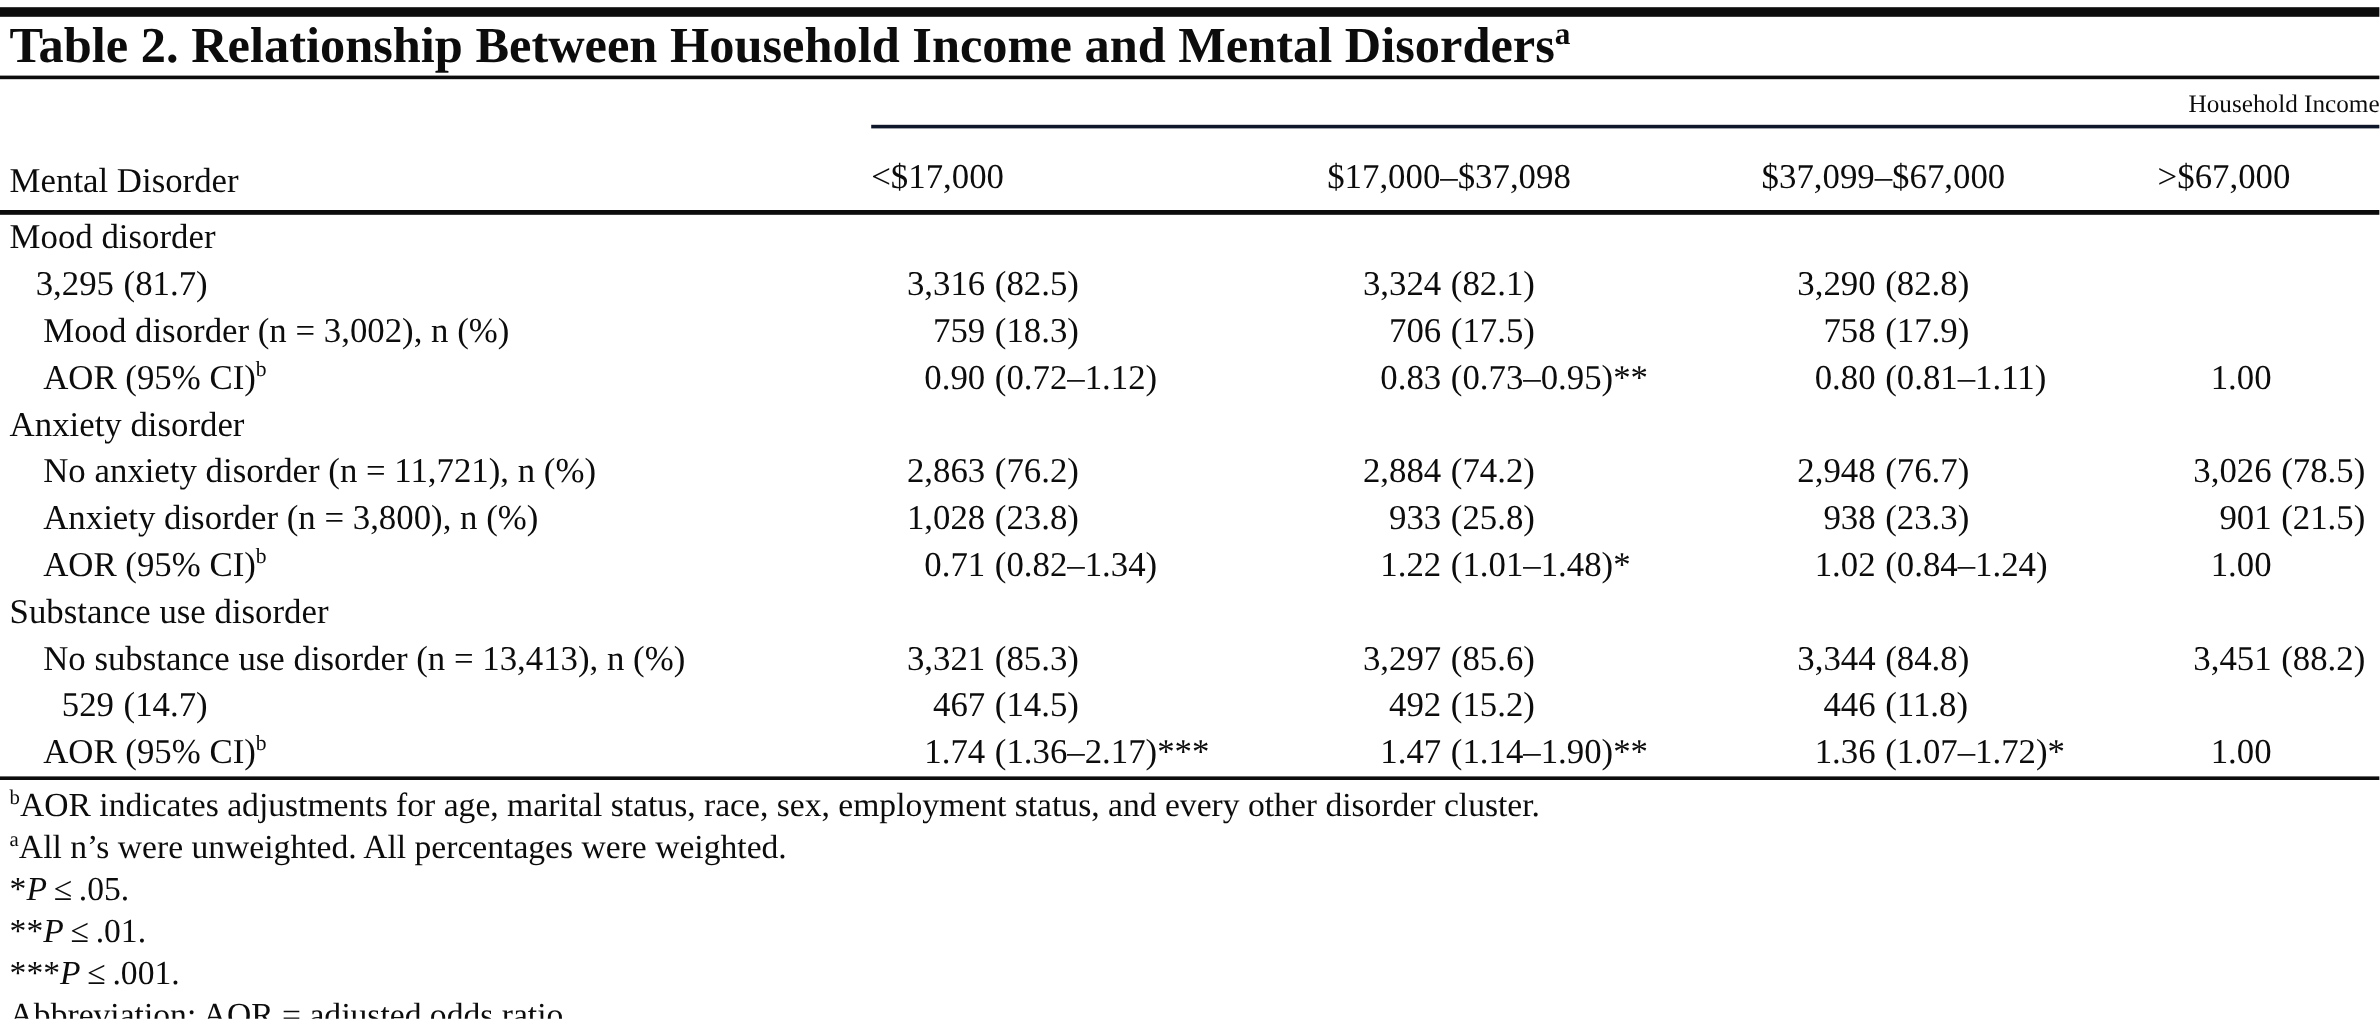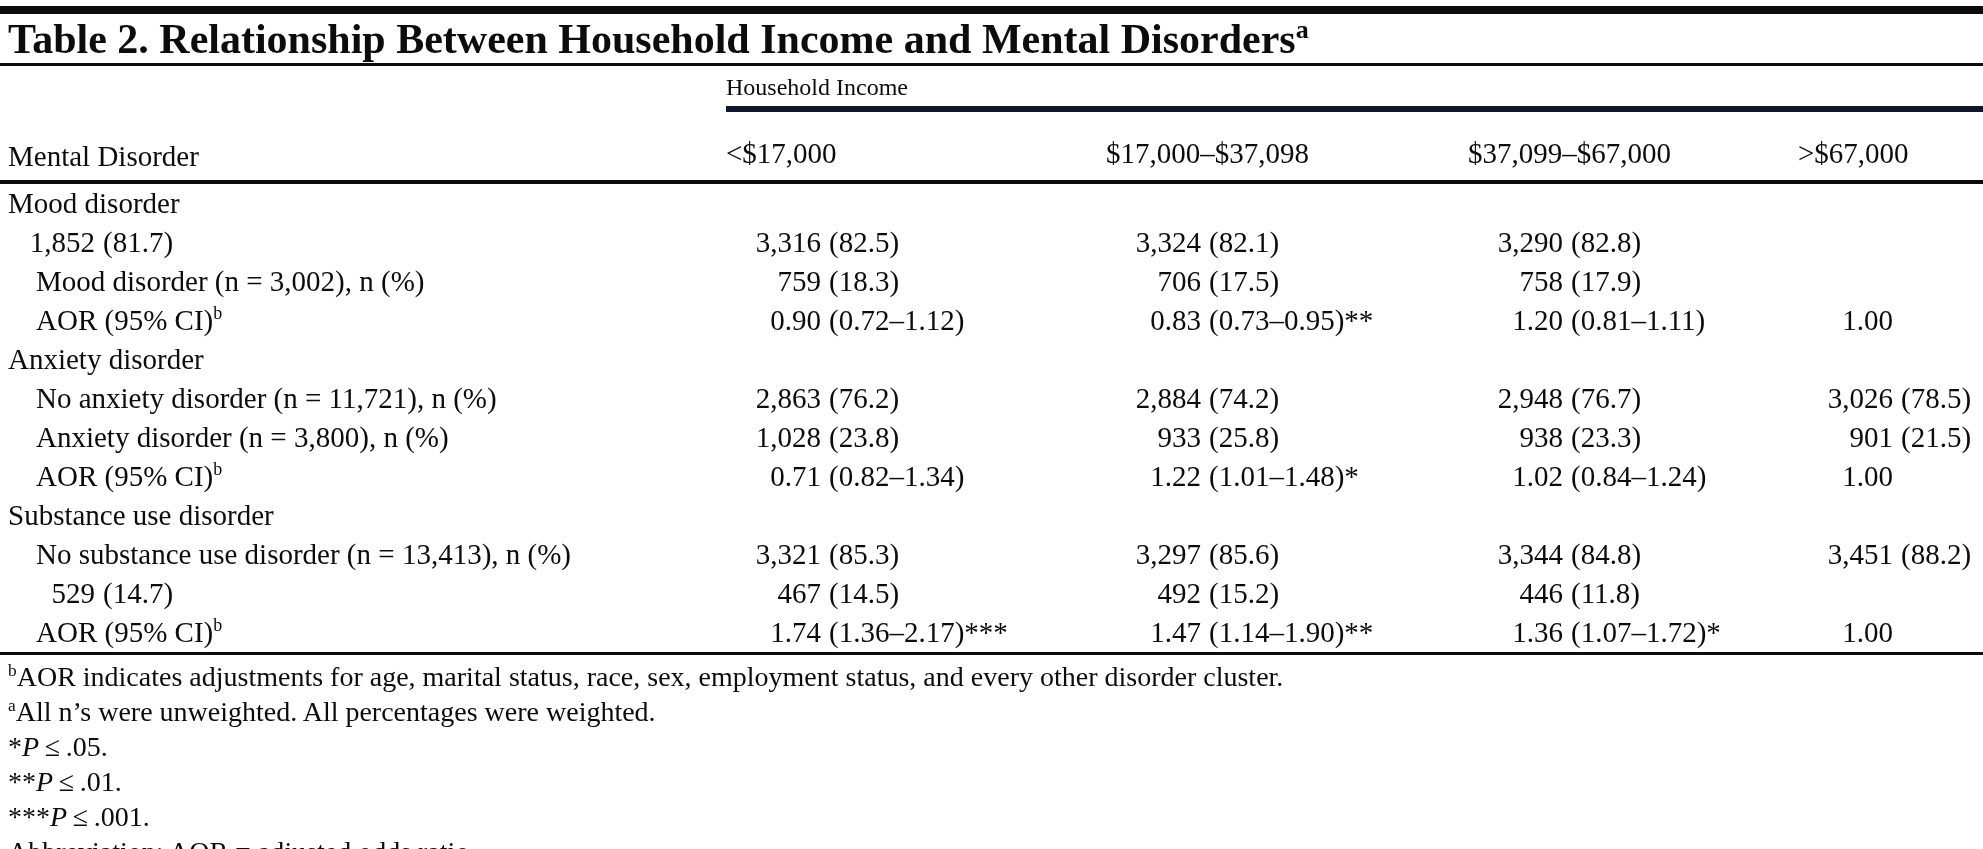--- a/index.html
+++ b/index.html
@@ -23,24 +23,24 @@
 
   .grid {
     display: grid;
     grid-template-columns: 726px 380px 362px 330px 185px;
     width: 1983px;
   }
 
   
   .spanner {
     grid-column: 2 / 6;
-    text-align: left;
-    font-size: 24px;
+    text-align: right;
+    font-size: 21px;
     padding: 8px 0 5px 0;
-    border-bottom: 6px solid #0f172a;
+    border-bottom: 3px solid #0f172a;
   }
   .hrow { align-items: end; }
   .c0 { padding-left: 8px; }
   .head, .hlabel { font-size: 29px; padding: 8px 0 7px 0; }
   .hlabel { padding-left: 8px; margin-top: 20px; }
 
   
   .srow .seclabel { font-size: 29px; line-height: 39px; padding-left: 8px; }
   .drow .rowlabel { font-size: 29px; line-height: 39px; padding-left: 36px; }
   .cell { font-size: 29px; line-height: 39px; white-space: nowrap; }
@@ -75,36 +75,36 @@
       <div class="cell head">&gt;$67,000</div>
     </div>
 
   <div class="rule thick"></div>
 
   <div id="table-body">
       <div class="grid srow">
      <div class="c0 seclabel">Mood disorder</div>
    </div>
       <div class="grid drow">
-        <div class="cell"><span class="num">1,852</span><span class="paren">(81.7)</span></div>
+        <div class="cell"><span class="num">3,295</span><span class="paren">(81.7)</span></div>
         <div class="cell"><span class="num">3,316</span><span class="paren">(82.5)</span></div>
         <div class="cell"><span class="num">3,324</span><span class="paren">(82.1)</span></div>
         <div class="cell"><span class="num">3,290</span><span class="paren">(82.8)</span></div>
       </div>
       <div class="grid drow">
        <div class="c0 rowlabel">Mood disorder (n = 3,002), n (%)</div>
         <div class="cell"><span class="num">759</span><span class="paren">(18.3)</span></div>
         <div class="cell"><span class="num">706</span><span class="paren">(17.5)</span></div>
         <div class="cell"><span class="num">758</span><span class="paren">(17.9)</span></div>
       </div>
       <div class="grid drow">
        <div class="c0 rowlabel">AOR (95% CI)<sup>b</sup></div>
         <div class="cell"><span class="num">0.90</span><span class="paren">(0.72–1.12)</span></div>
         <div class="cell"><span class="num">0.83</span><span class="paren">(0.73–0.95)**</span></div>
-        <div class="cell"><span class="num">1.20</span><span class="paren">(0.81–1.11)</span></div>
+        <div class="cell"><span class="num">0.80</span><span class="paren">(0.81–1.11)</span></div>
         <div class="cell"><span class="num">1.00</span></div>
       </div>
       <div class="grid srow">
      <div class="c0 seclabel">Anxiety disorder</div>
    </div>
       <div class="grid drow">
        <div class="c0 rowlabel">No anxiety disorder (n = 11,721), n (%)</div>
         <div class="cell"><span class="num">2,863</span><span class="paren">(76.2)</span></div>
         <div class="cell"><span class="num">2,884</span><span class="paren">(74.2)</span></div>
         <div class="cell"><span class="num">2,948</span><span class="paren">(76.7)</span></div>

